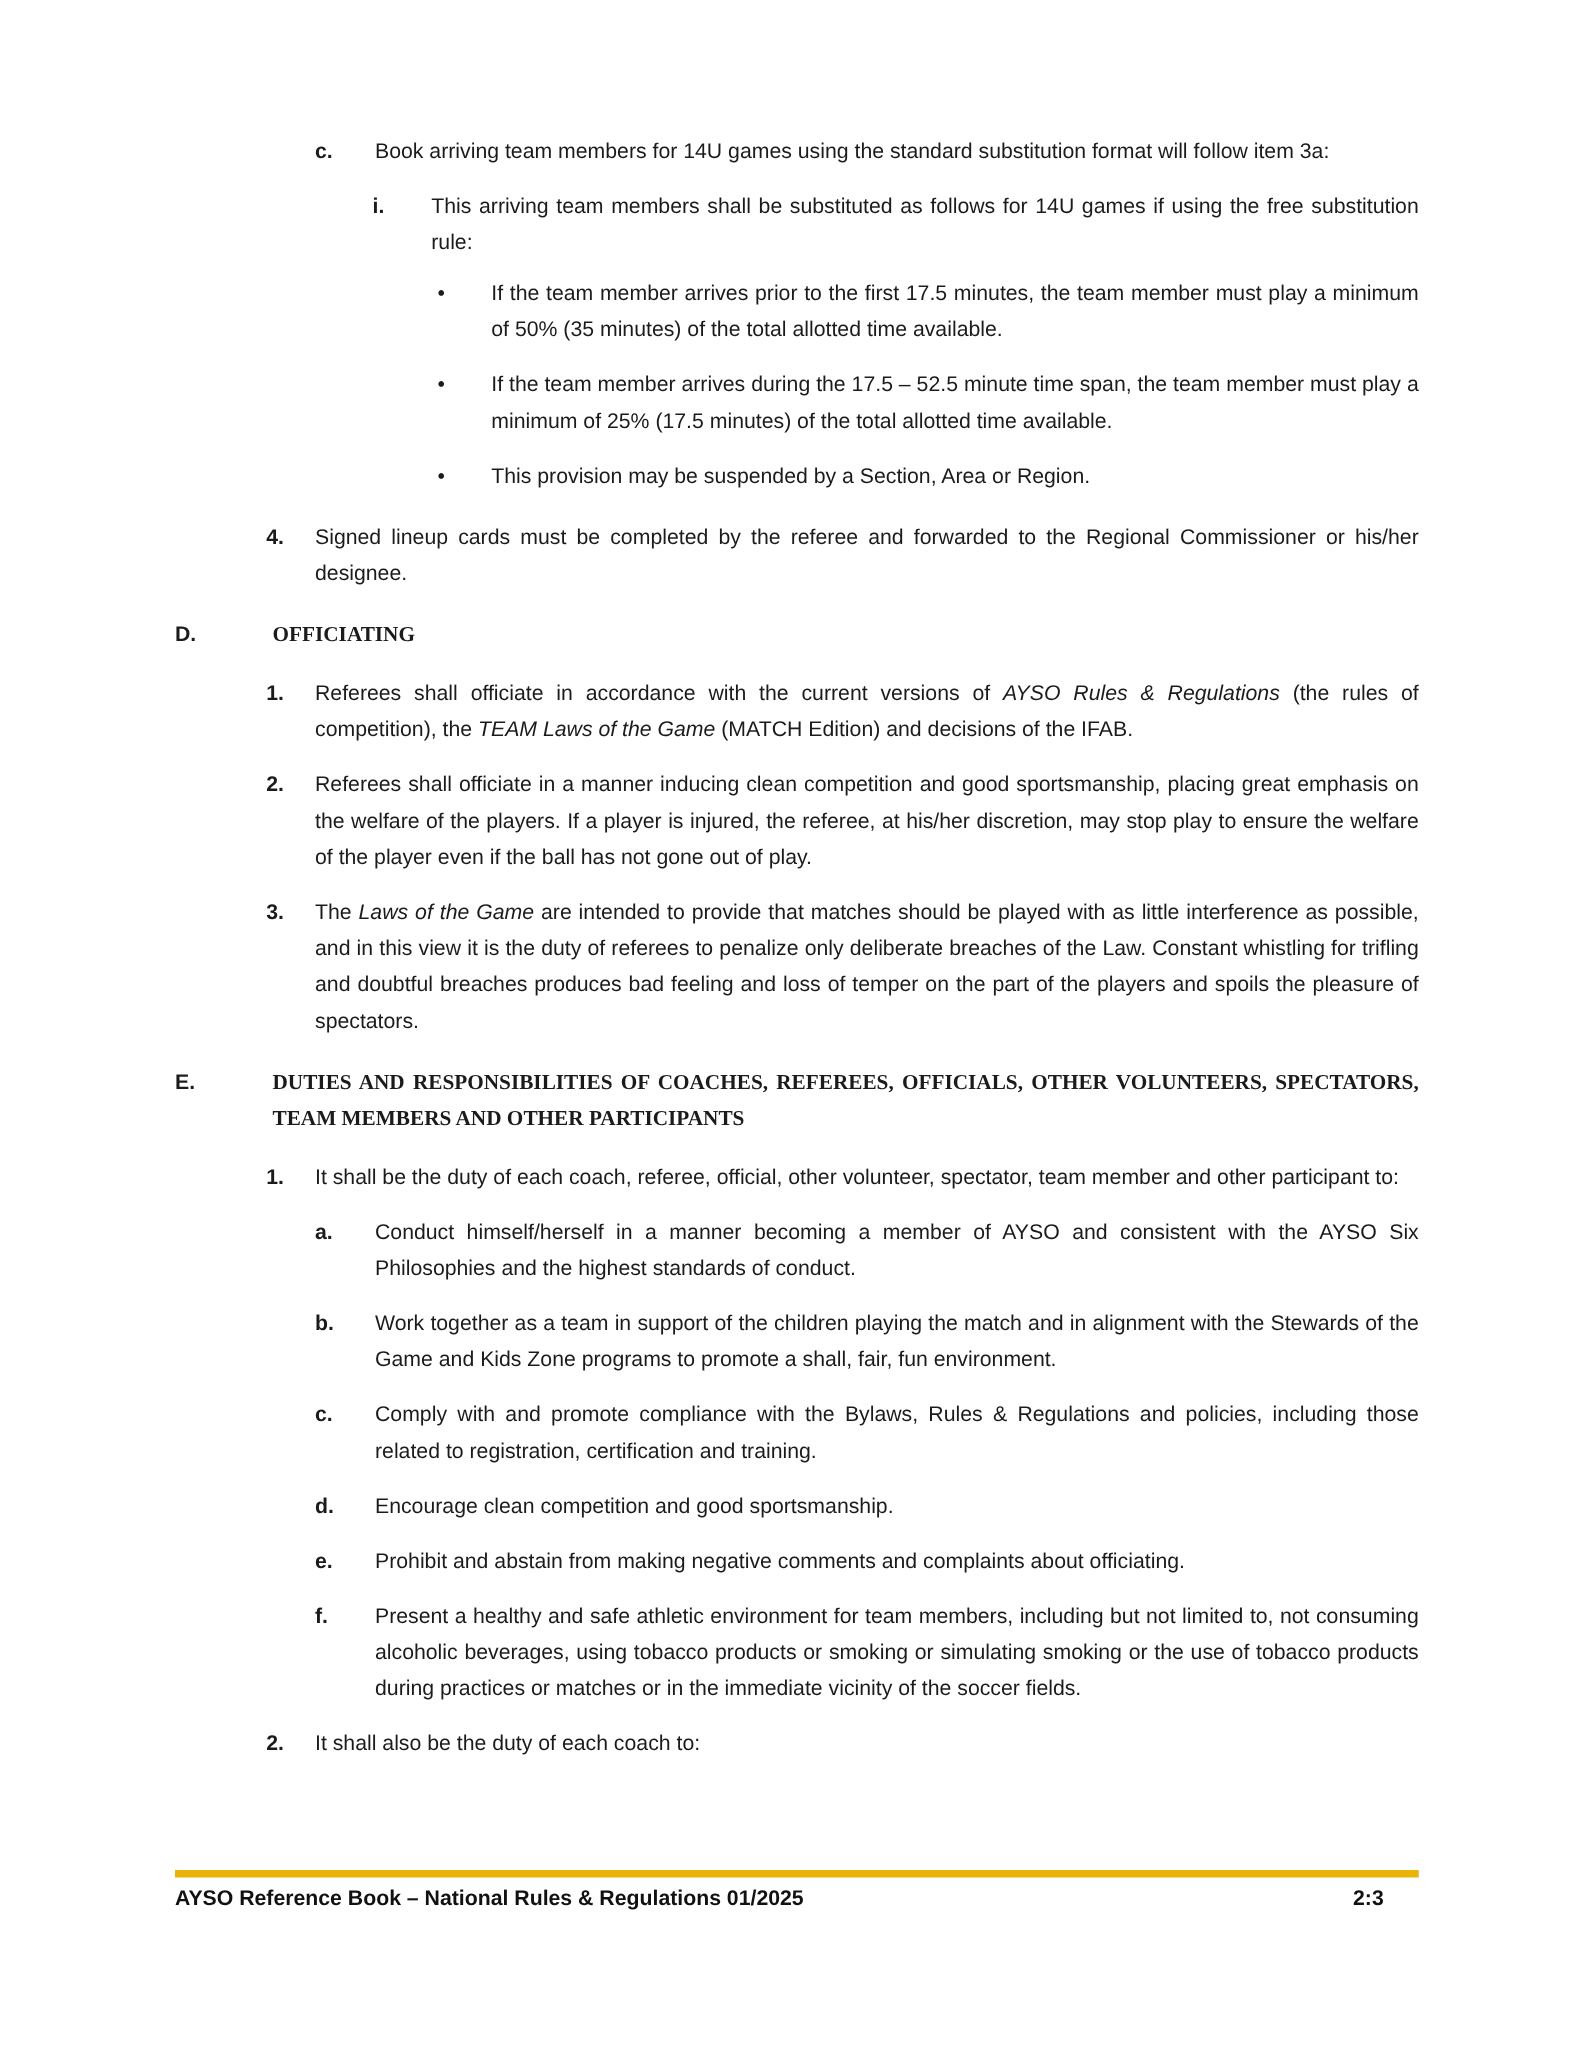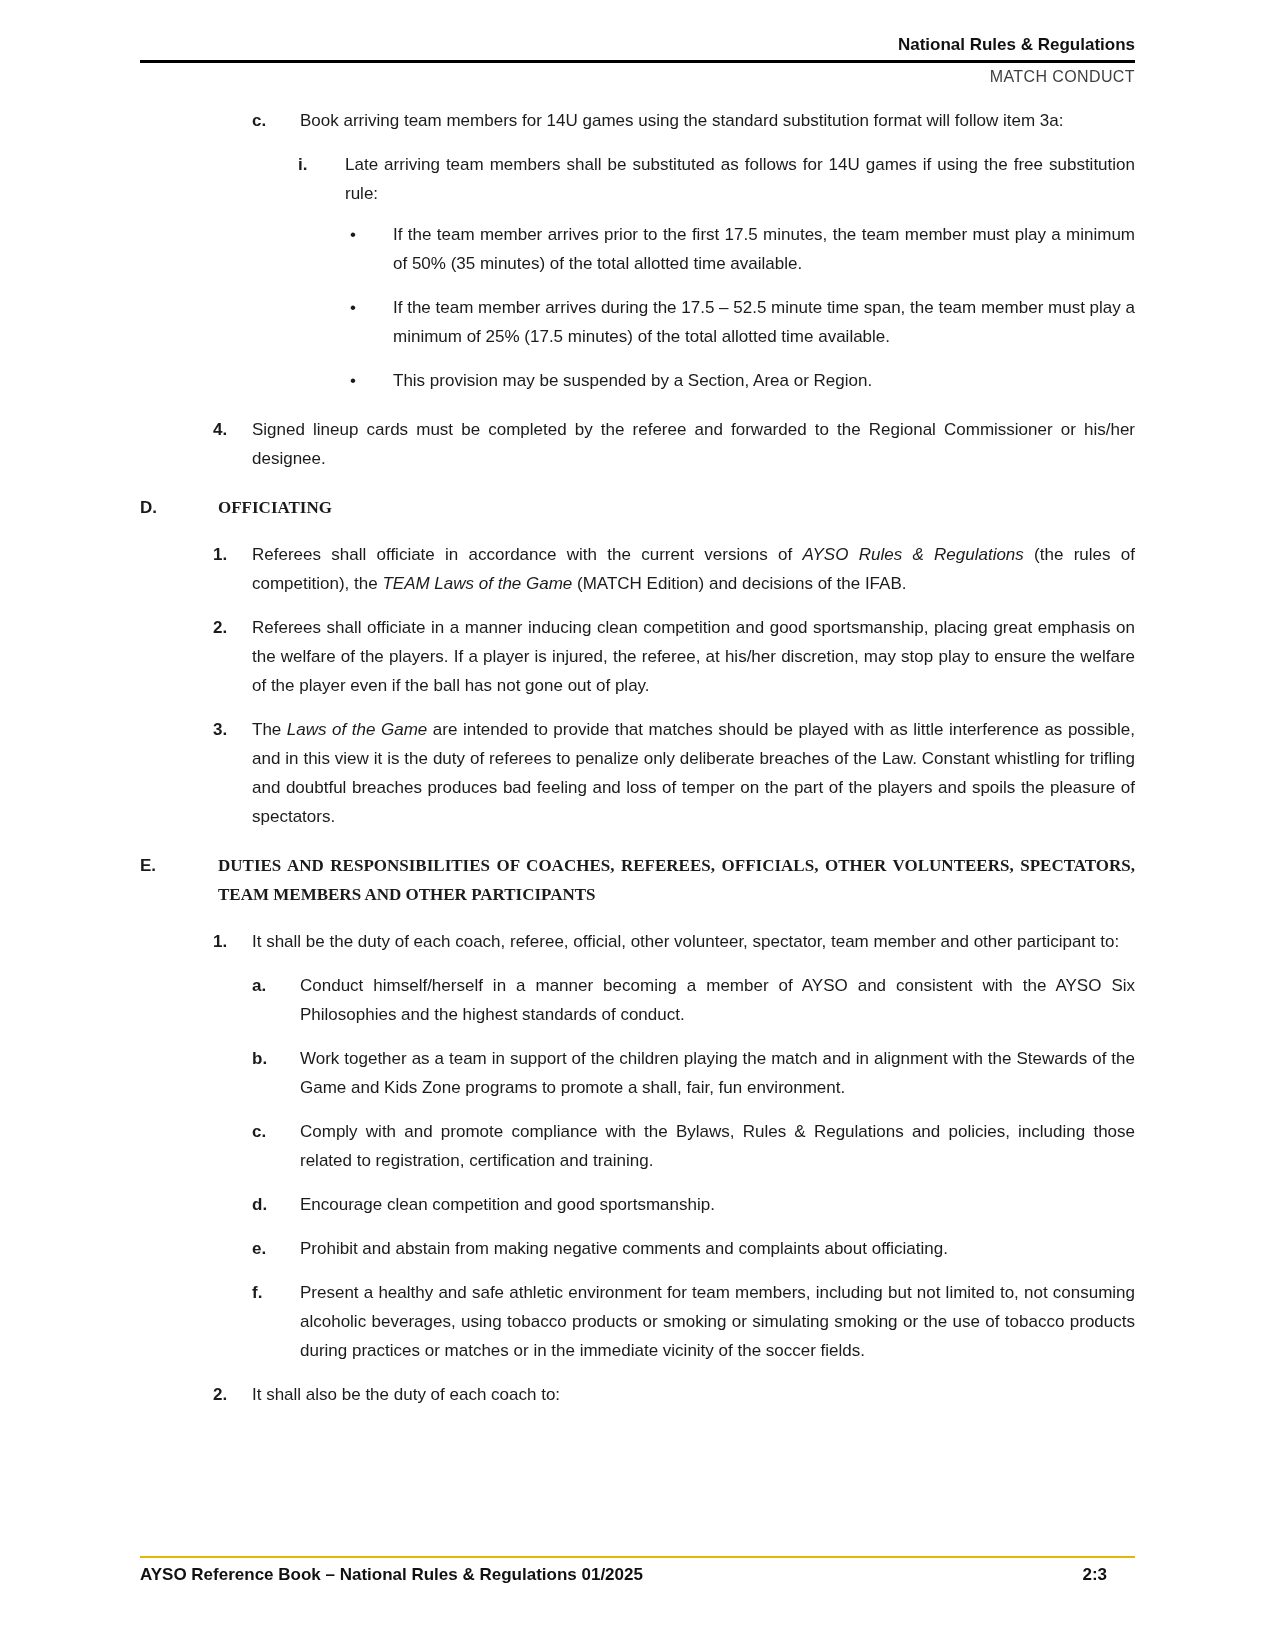--- a/index.html
+++ b/index.html
@@ -61,56 +61,51 @@
   .section-head .txt { flex: 1; text-align: justify; font-family: Liberation Serif, serif; }
 
   
   .m12 { margin-bottom: 12px; }
   .m20 { margin-bottom: 20px; }
   .m0  { margin-bottom: 0; }
 
   
   .footer {
     position: absolute;
-    top: 1556px;
+    top: 1496px;
     left: 140px;
     width: 995px;
-    border-top: 2px solid #eab308;
+    border-top: 6px solid #eab308;
   }
   .footer-row {
     display: flex;
     justify-content: space-between;
     padding-top: 7px;
     font-weight: bold;
     font-size: 17px;
     color: #111111;
   }
   .footer-right { padding-right: 28px; text-align: center; }
 </style>
 </head>
 <body>
 
 <div class="page">
 
-  <div class="header">
-    <div class="header-title">National Rules &amp; Regulations</div>
-    <div class="header-rule"></div>
-    <div class="header-subtitle">MATCH CONDUCT</div>
-  </div>
 
   <div class="content">
 
     <div class="para lv-alpha">
       <span class="lbl">c.</span>
       <div class="txt">Book arriving team members for 14U games using the standard substitution format will follow item 3a:</div>
     </div>
 
     <div class="para lv-roman m12">
       <span class="lbl">i.</span>
-      <div class="txt">Late arriving team members shall be substituted as follows for 14U games if using the free substitution rule:</div>
+      <div class="txt">This arriving team members shall be substituted as follows for 14U games if using the free substitution rule:</div>
     </div>
 
     <div class="para lv-bullet">
       <span class="lbl">•</span>
       <div class="txt">If the team member arrives prior to the first 17.5 minutes, the team member must play a minimum of 50% (35 minutes) of the total allotted time available.</div>
     </div>
 
     <div class="para lv-bullet">
       <span class="lbl">•</span>
       <div class="txt">If the team member arrives during the 17.5 – 52.5 minute time span, the team member must play a minimum of 25% (17.5 minutes) of the total allotted time available.</div>

